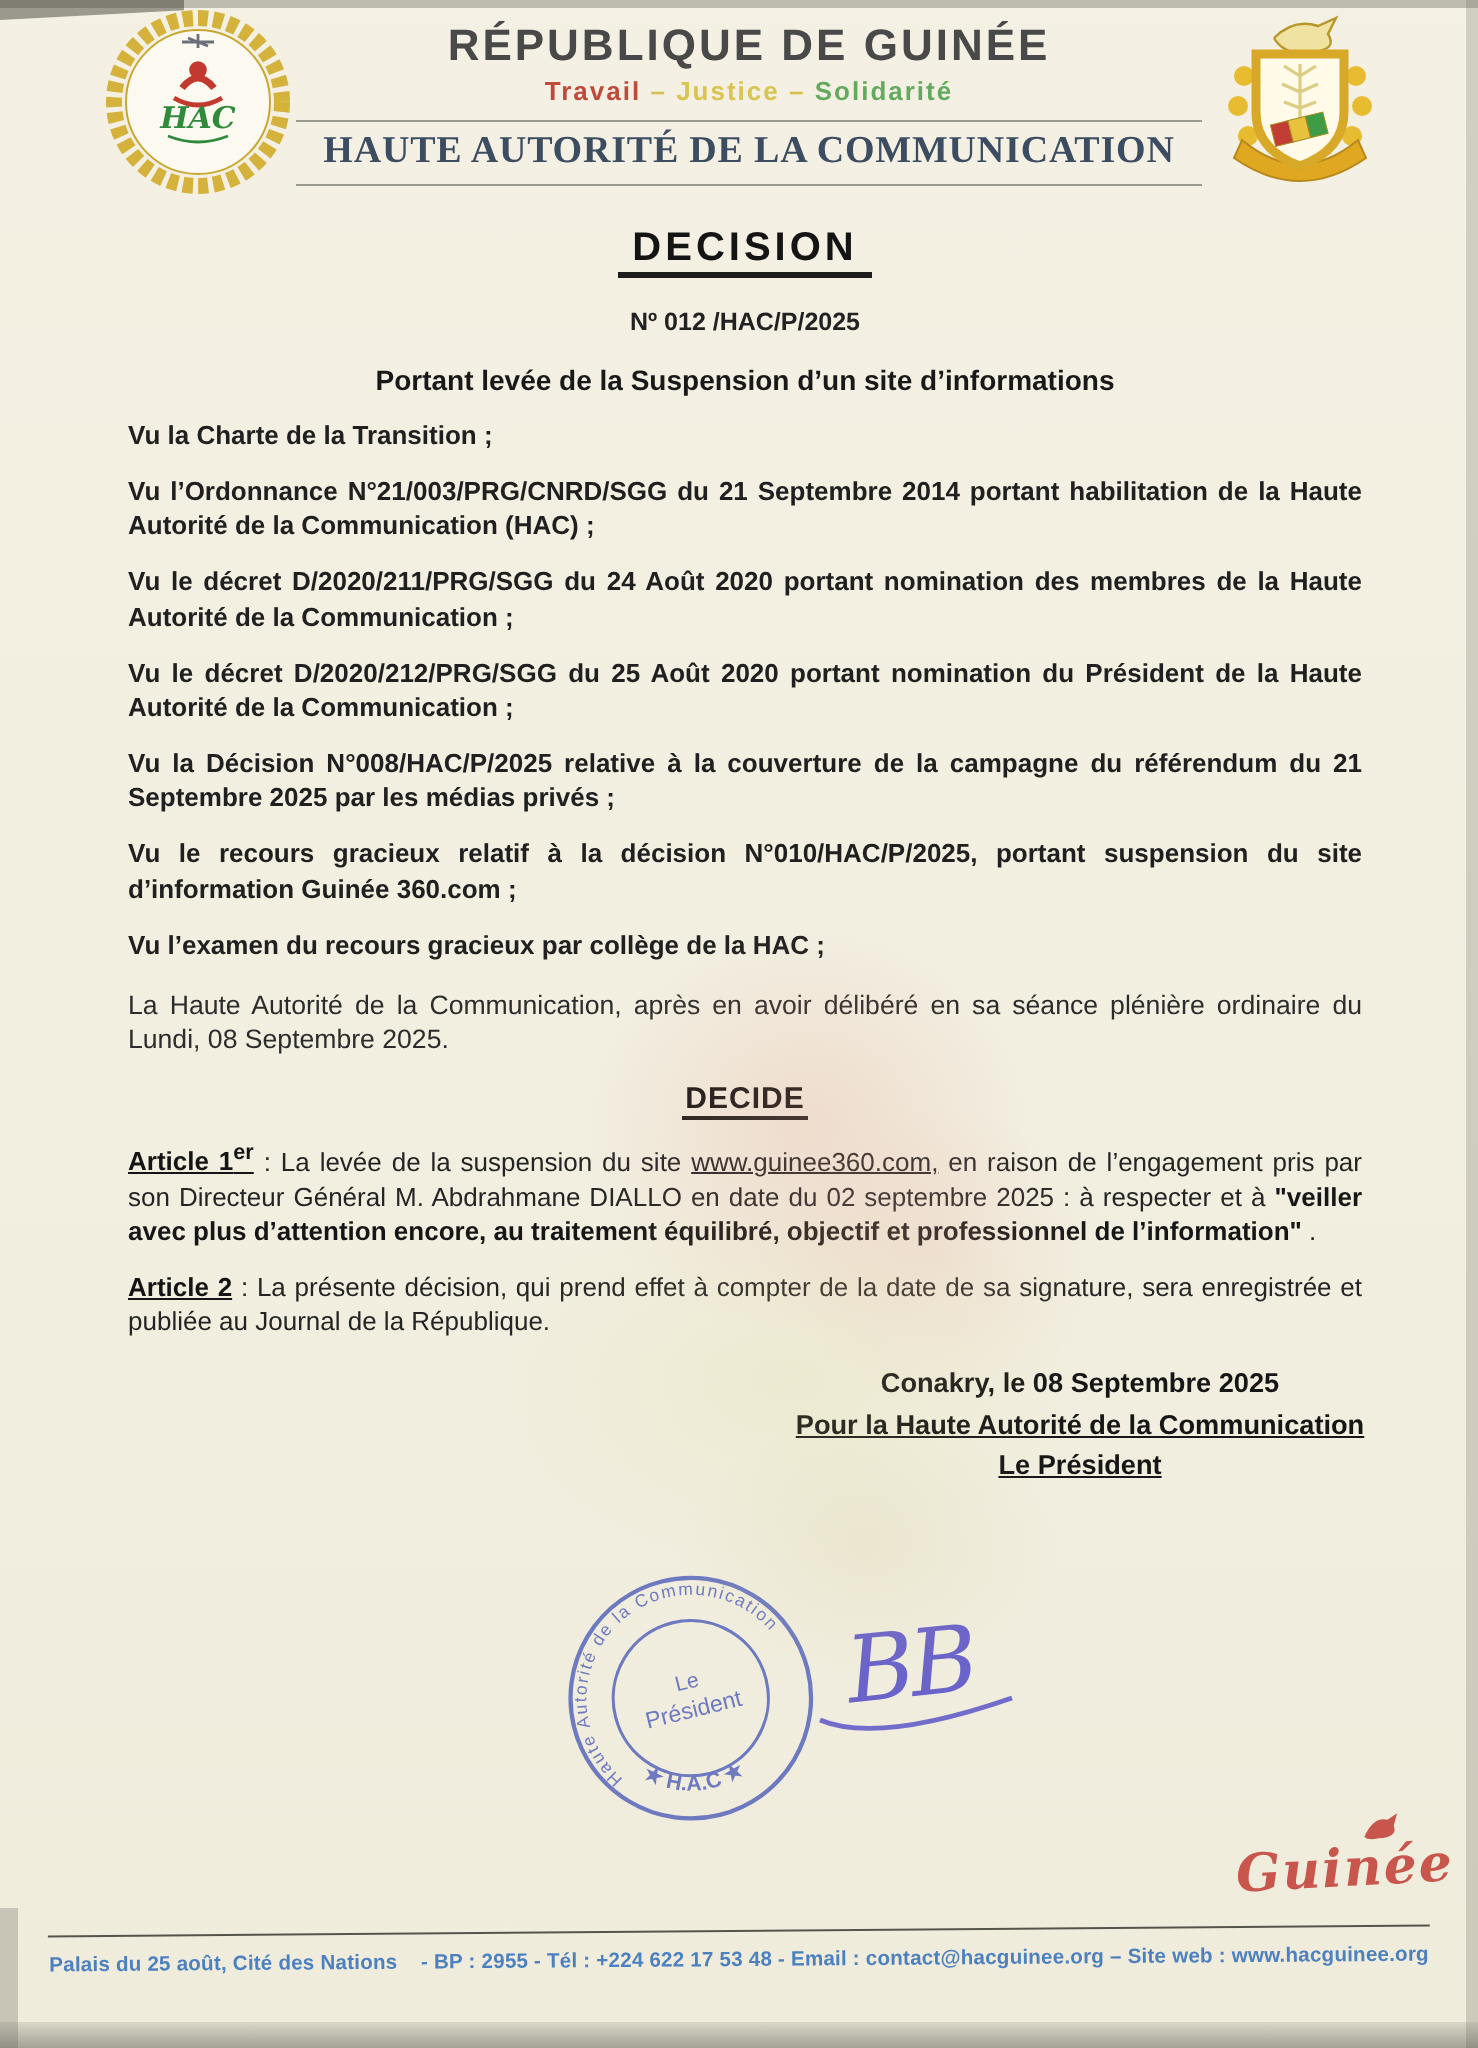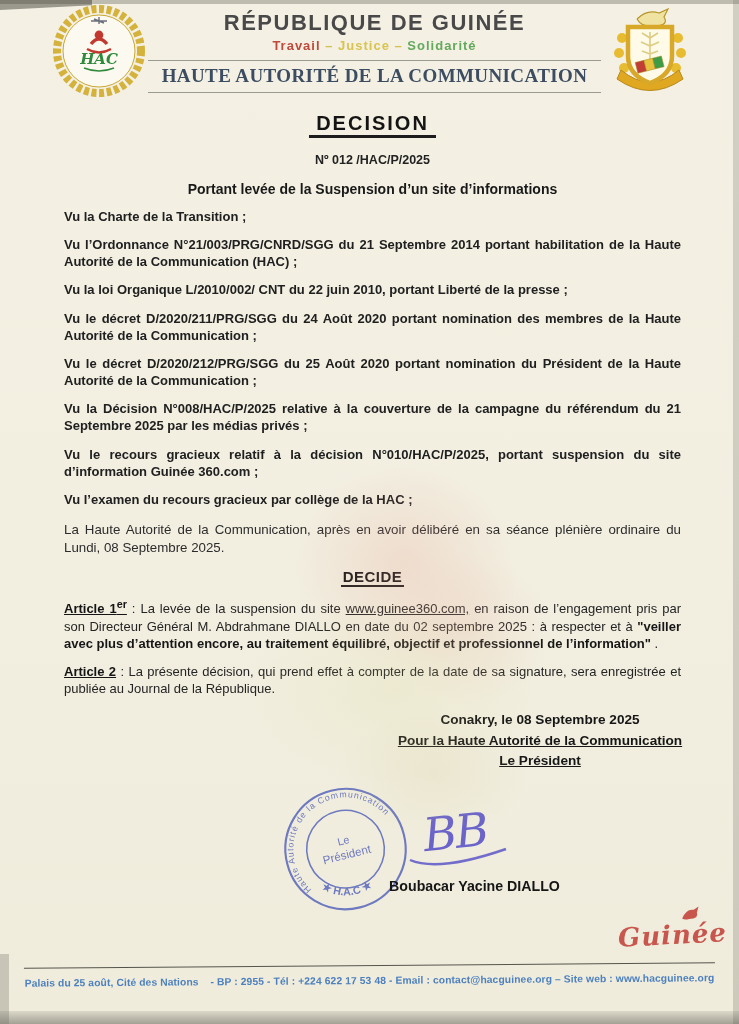--- a/index.html
+++ b/index.html
@@ -147,21 +147,20 @@
       </div>
 
       <div class="title-block">
         <div><span class="title-main">DECISION</span></div>
         <div class="title-num">Nº 012 /HAC/P/2025</div>
         <div class="title-subject">Portant levée de la Suspension d’un site d’informations</div>
       </div>
 
       <p class="vu">Vu la Charte de la Transition ;</p>
       <p class="vu">Vu l’Ordonnance N°21/003/PRG/CNRD/SGG du 21 Septembre 2014 portant habilitation de la Haute Autorité de la Communication (HAC) ;</p>
-      <p class="vu">Vu la loi Organique L/2010/002/ CNT du 22 juin 2010, portant Liberté de la presse ;</p>
       <p class="vu">Vu le décret D/2020/211/PRG/SGG du 24 Août 2020 portant nomination des membres de la Haute Autorité de la Communication ;</p>
       <p class="vu">Vu le décret D/2020/212/PRG/SGG du 25 Août 2020 portant nomination du Président de la Haute Autorité de la Communication ;</p>
       <p class="vu">Vu la Décision N°008/HAC/P/2025 relative à la couverture de la campagne du référendum du 21 Septembre 2025 par les médias privés ;</p>
       <p class="vu">Vu le recours gracieux relatif à la décision N°010/HAC/P/2025, portant suspension du site d’information Guinée 360.com ;</p>
       <p class="vu">Vu l’examen du recours gracieux par collège de la HAC ;</p>
 
       <p class="delib">La Haute Autorité de la Communication, après en avoir délibéré en sa séance plénière ordinaire du Lundi, 08 Septembre 2025.</p>
 
       <div class="decide">
         <span>DECIDE</span>
@@ -201,21 +200,20 @@
       </svg>
     </div>
 
     <div class="bb-sig">
       <svg width="120" height="90" viewBox="0 0 120 90">
         <text x="28" y="54" font-size="46" font-family="DejaVu Serif, serif" font-style="italic" fill="#5c55c8" opacity=".9" letter-spacing="-2" transform="rotate(-6 60 45)">BB</text>
         <path d="M14,66 C40,77 84,64 110,55" stroke="#5c55c8" stroke-width="2.4" fill="none" opacity=".85"></path>
       </svg>
     </div>
 
-    <div class="sig-name">Boubacar Yacine DIALLO</div>
 
     <div class="brand">
       <span class="brand-bird">
         <svg width="22" height="16" viewBox="0 0 22 16">
           <path d="M4,12 q5,-10 12,-8 l5,-3 -2,6 q2,6 -8,6 q-5,1 -7,-1" fill="#c9564c"></path>
         </svg>
       </span>
       <span class="brand-word">Guinée</span>
     </div>
 

